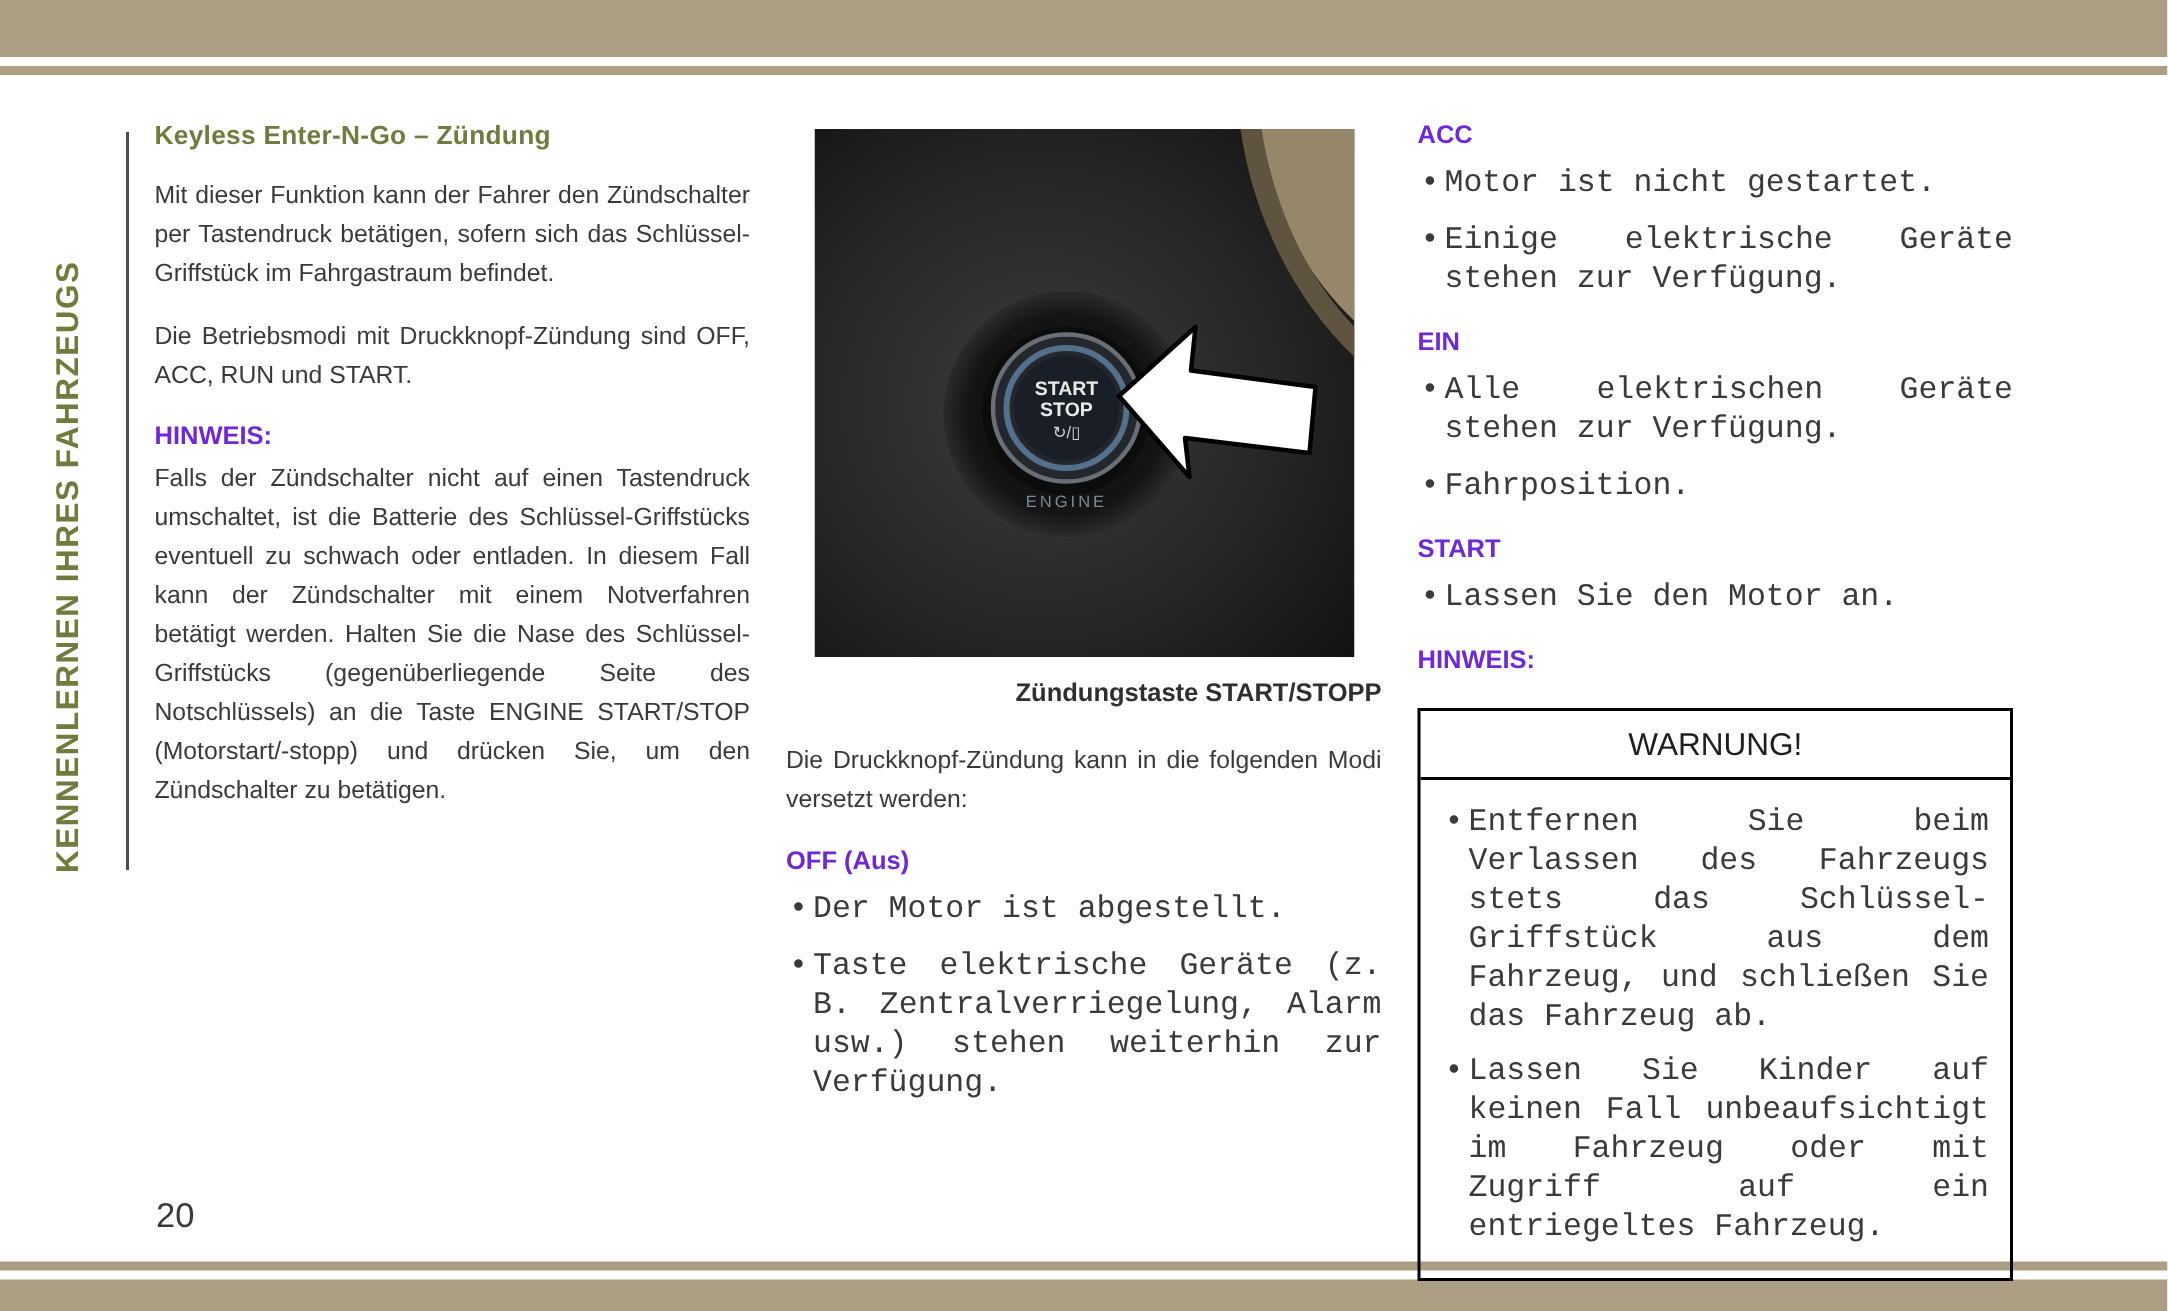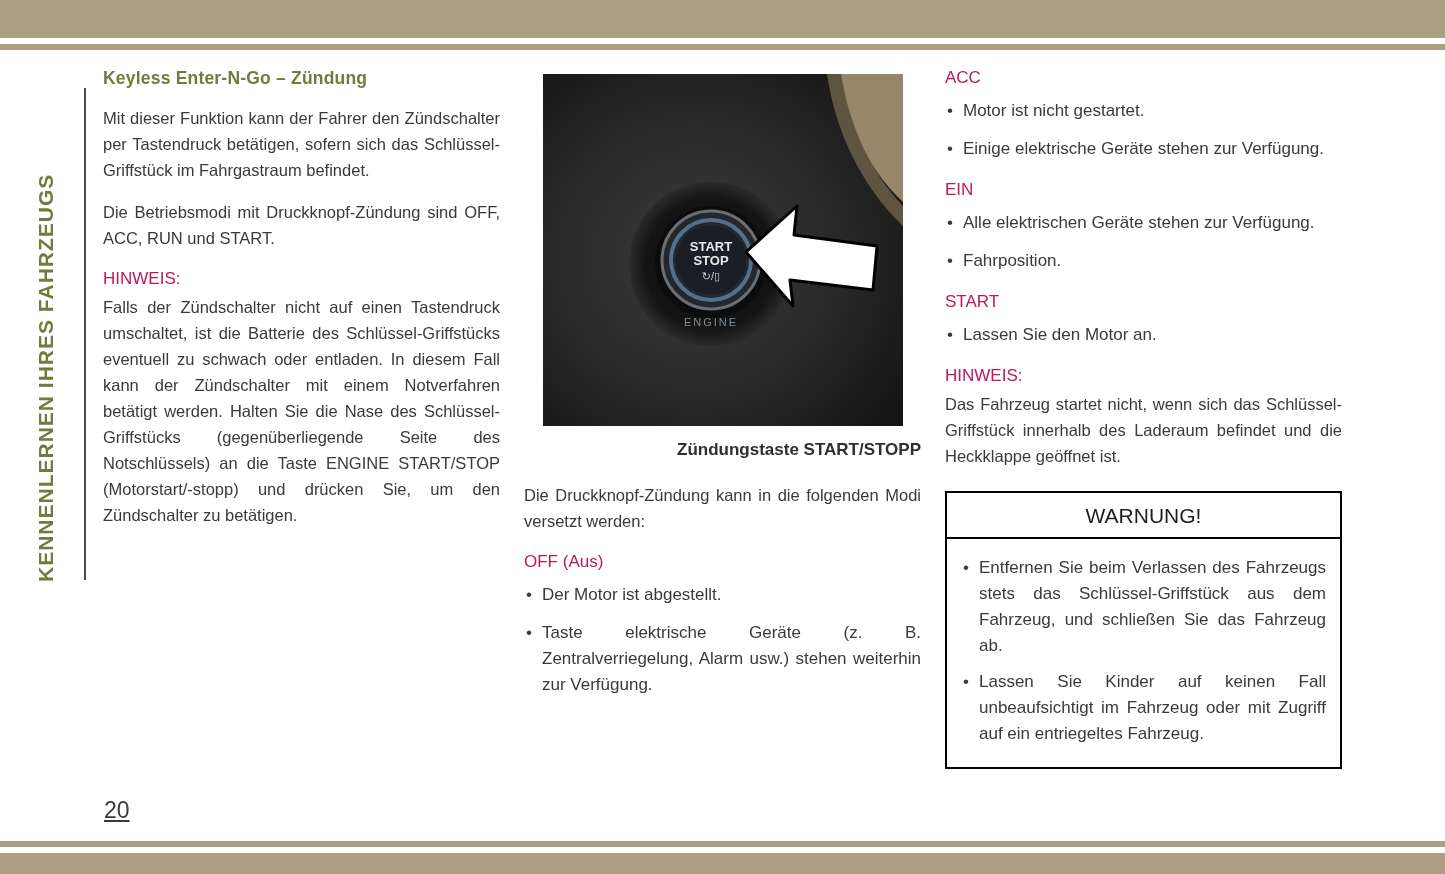--- a/index.html
+++ b/index.html
@@ -21,52 +21,52 @@
   .bar-bottom-thick{position:absolute;bottom:0;left:0;right:0;height:21px;background:var(--bar_tan);}
   
   .sidebar-text{
     position:absolute;left:34px;top:86px;height:496px;
     writing-mode:vertical-rl;transform:rotate(180deg);
     font-weight:bold;font-size:21px;letter-spacing:1px;
     color:var(--accent_olive);white-space:nowrap;display:flex;align-items:center;
   }
   .sidebar-rule{position:absolute;left:84px;top:88px;width:2px;height:492px;background:#4d4d4d;}
   
-  .content{position:absolute;left:103px;top:68px;width:1253px;display:flex;gap:24px;}
+  .content{position:absolute;left:103px;top:80px;width:1253px;display:flex;gap:24px;}
   .col{width:397px;}
   .heading-olive{
     color:var(--accent_olive);font-size:17.5px;font-weight:bold;
     margin:0 0 16px;letter-spacing:0.2px;
   }
   p.body{font-size:16.5px;line-height:26px;text-align:justify;margin:0 0 16px;}
-  .bold-label{font-size:17px;font-weight:normal;margin:18px 0 10px;color:#be185d;}
+  .bold-label{font-size:17px;font-weight:bold;margin:18px 0 10px;color:#6d28d9;}
   .bold-label.first{margin-top:0;}
   .bold-label.tight{margin-bottom:5px;}
   ul.bullets{list-style:none;margin:0 0 4px;padding:0;}
   ul.bullets li{
     position:relative;padding-left:18px;margin:0 0 12px;
-    font-size:17px;line-height:26px;text-align:justify;
+    font-size:21px;line-height:26px;text-align:justify;font-family:Liberation Mono, monospace;
   }
   ul.bullets li::before{content:"\2022";position:absolute;left:2px;}
   
   .photo-wrap{width:360px;margin:6px auto 0;}
   .photo-wrap svg{display:block;}
   .caption{
     text-align:right;font-weight:bold;font-size:17px;margin:14px 0 22px;color:#2f2f2f;
   }
   
   .warning-box{border:2px solid #000;margin-top:22px;}
   .warning-title{
     text-align:center;font-size:21px;font-weight:normal;
     padding:11px 0 9px;border-bottom:2px solid #000;color:#1e1e1e;
   }
   .warning-body{padding:16px 14px 10px;}
   .warning-body ul.bullets li{margin-bottom:10px;}
   
-  .page-number{position:absolute;left:104px;top:797px;font-size:23px;color:var(--text_dark);text-decoration:underline;}
+  .page-number{position:absolute;left:104px;top:797px;font-size:23px;color:var(--text_dark);}
 </style>
 </head>
 <body>
 
 <div class="bar-top-thick"></div>
 <div class="bar-top-thin"></div>
 <div class="bar-bottom-thin"></div>
 <div class="bar-bottom-thick"></div>
 
 <div class="sidebar-text">KENNENLERNEN IHRES FAHRZEUGS</div>
@@ -130,21 +130,20 @@
     <h4 class="bold-label">EIN</h4>
     <ul class="bullets">
       <li>Alle elektrischen Geräte stehen zur Verfügung.</li>
       <li>Fahrposition.</li>
     </ul>
     <h4 class="bold-label">START</h4>
     <ul class="bullets">
       <li>Lassen Sie den Motor an.</li>
     </ul>
     <h4 class="bold-label tight">HINWEIS:</h4>
-    <p class="body">Das Fahrzeug startet nicht, wenn sich das Schlüssel-Griffstück innerhalb des Laderaum befindet und die Heckklappe geöffnet ist.</p>
 
     <div class="warning-box">
       <div class="warning-title">WARNUNG!</div>
       <div class="warning-body">
         <ul class="bullets">
           <li>Entfernen Sie beim Verlassen des Fahrzeugs stets das Schlüssel-Griffstück aus dem Fahrzeug, und schließen Sie das Fahrzeug ab.</li>
           <li>Lassen Sie Kinder auf keinen Fall unbeaufsichtigt im Fahrzeug oder mit Zugriff auf ein entriegeltes Fahrzeug.</li>
         </ul>
       </div>
     </div>

